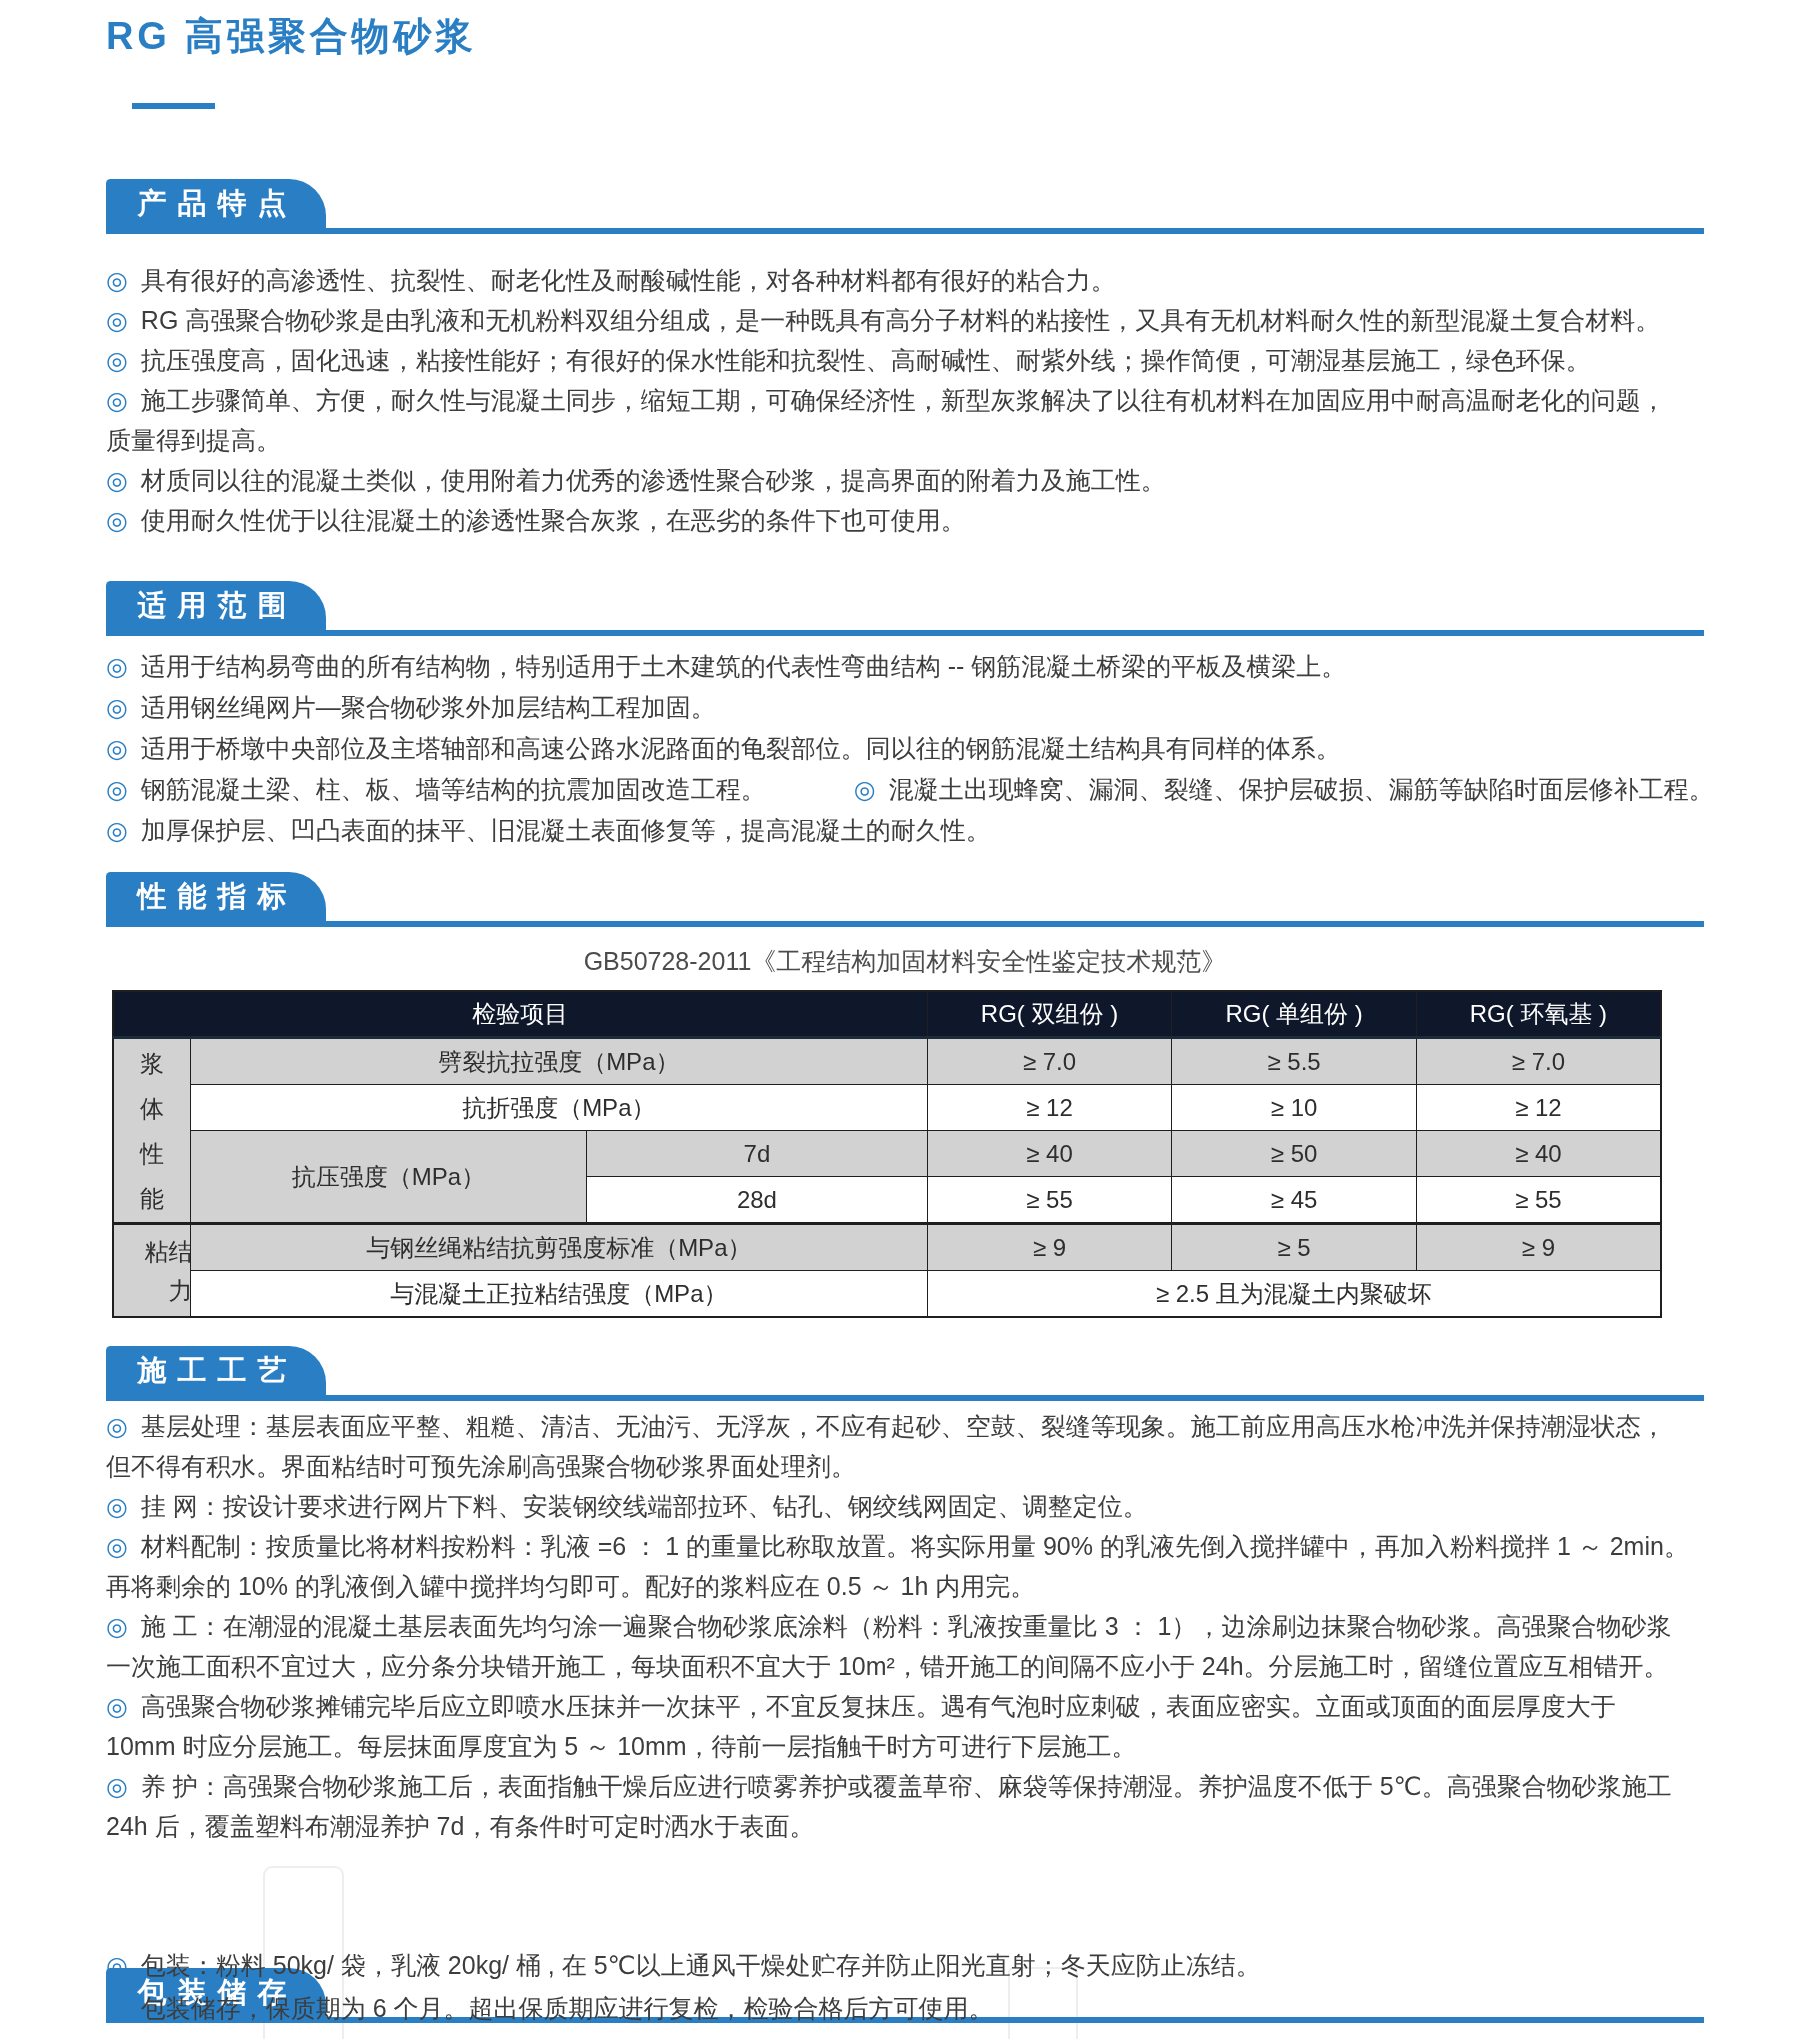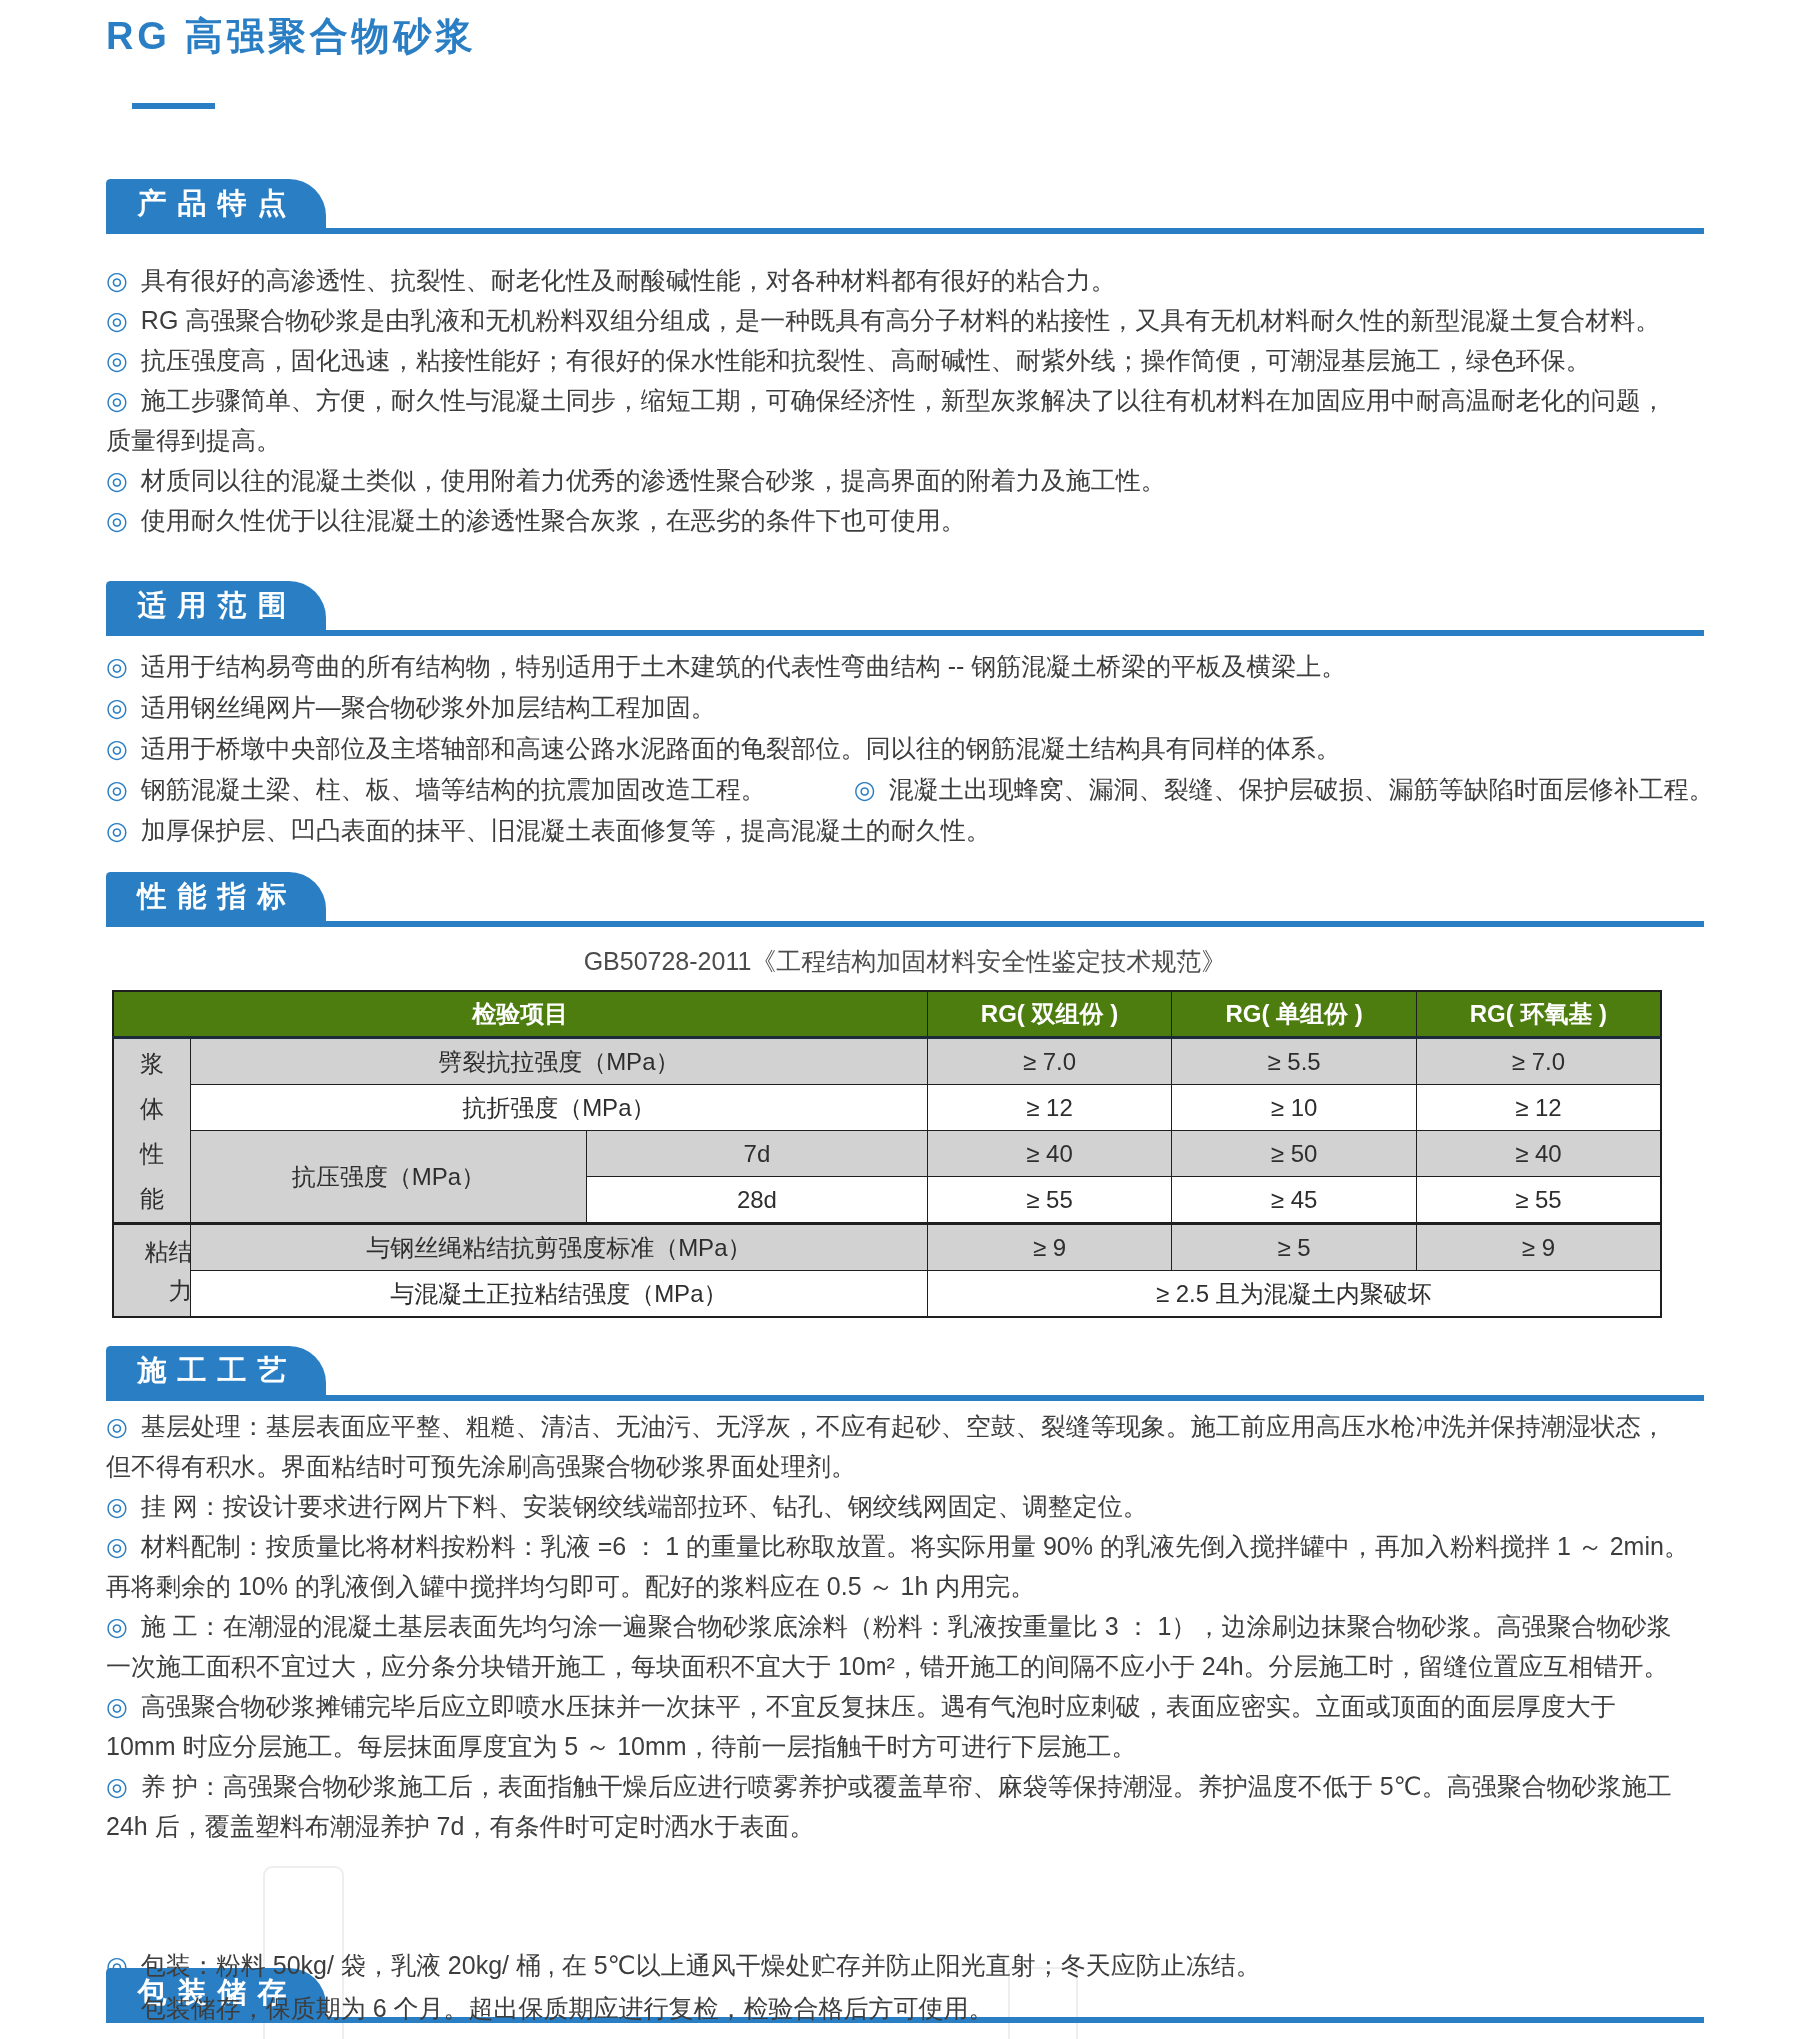--- a/index.html
+++ b/index.html
@@ -31,21 +31,21 @@
   .ring{color:#2a7ec3;margin-right:13px;}
   .ring2{margin-left:88px;}
 
   
   .tbl-caption{position:absolute;left:106px;top:941px;width:1598px;height:40px;line-height:40px;
                text-align:center;font-size:25px;color:#4c4c4c;white-space:nowrap;overflow:hidden;}
   table.perf{position:absolute;left:112px;top:990px;width:1550px;border-collapse:collapse;
              table-layout:fixed;font-size:24px;color:#2e2e2e;border:2.8px solid #1f1f1f;}
   .perf th,.perf td{border:1.8px solid #1f1f1f;text-align:center;vertical-align:middle;
                     padding:0;height:45px;overflow:hidden;}
-  .perf thead th{background:#4d7c0f;color:#ffffff;font-weight:bold;height:44px;
+  .perf thead th{background:#0f172a;color:#ffffff;font-weight:normal;height:44px;
                  border-bottom:3.7px solid #1b2b3a;}
   .perf tr.g td{background:#d2d2d2;}
   .perf tr.w td{background:#ffffff;}
   .perf td.lab{background:#d2d2d2 !important;}
   .perf tr.thick td{border-top:3.7px solid #1f1f1f;}
   .vert{display:inline-block;width:27.5px;word-break:break-all;line-height:45px;}
   .vert2{display:inline-block;width:77px;word-break:break-all;line-height:39px;margin-left:28px;}
 
   
   .wm{position:absolute;border:2.8px solid #eeeeee;z-index:0;}

